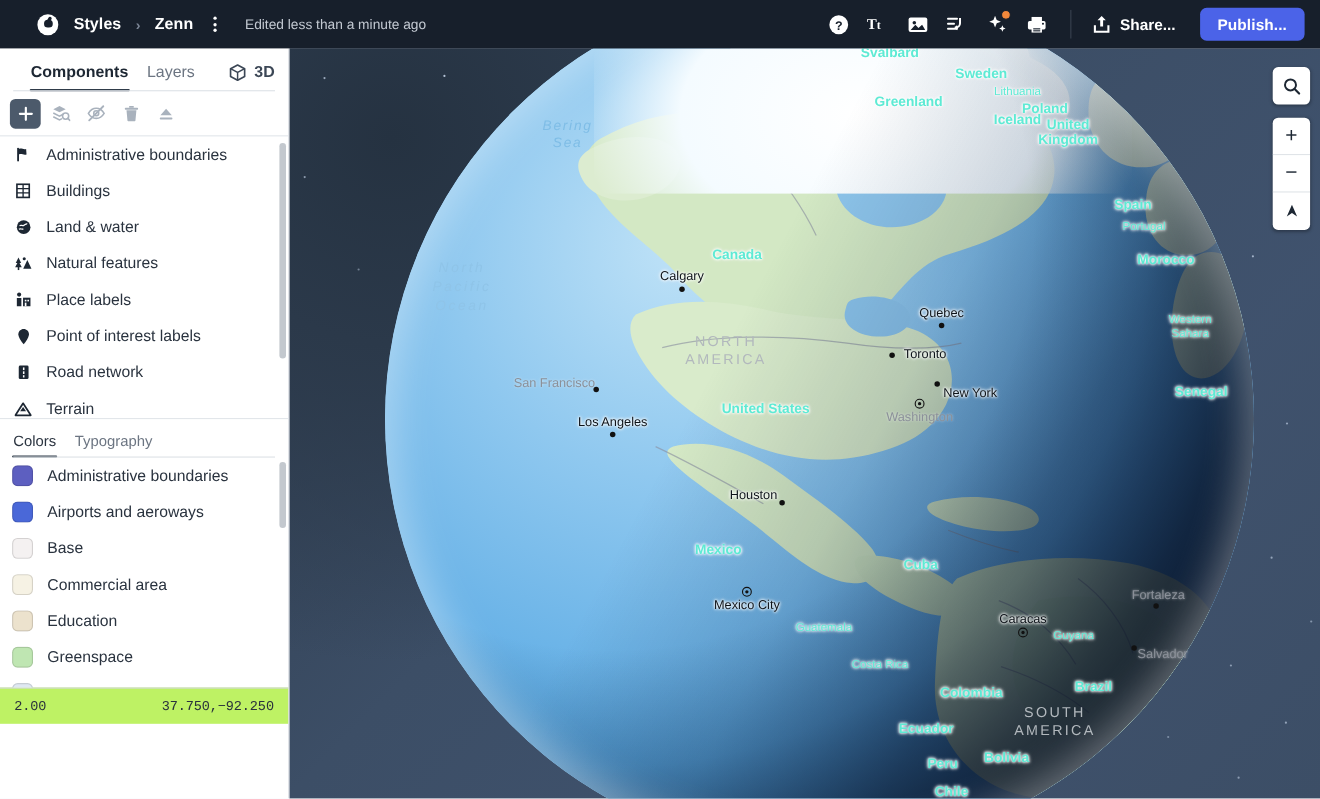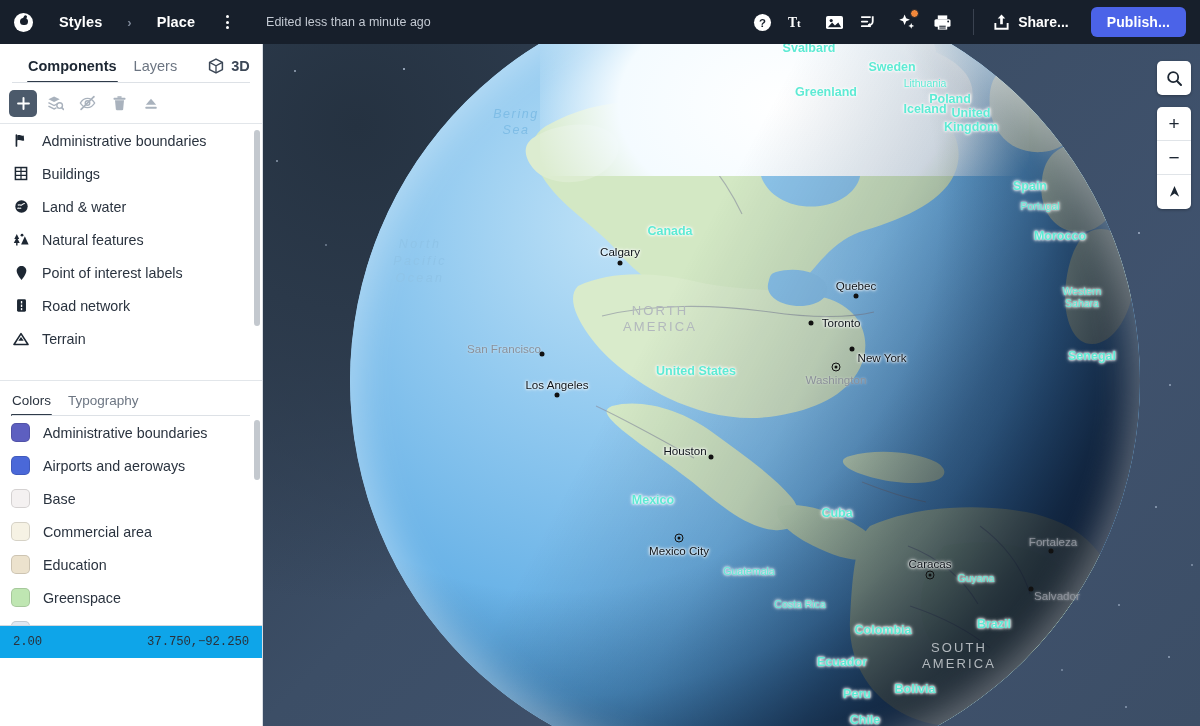--- a/index.html
+++ b/index.html
@@ -13,21 +13,21 @@
 
   
   .topbar {
     position: absolute; top: 0; left: 0;
     width: 1200px; height: 44px;
     background: #171f2b;
     display: flex; align-items: center;
     padding: 0 14px 0 14px;
     z-index: 40;
   }
-  .tb-left { display: flex; align-items: center; gap: 16px; flex: 0 0 auto; }
+  .tb-left { display: flex; align-items: center; gap: 4px; flex: 0 0 auto; margin-left: 20px; }
   .brand-dot {
     width: 19px; height: 19px; border-radius: 50%;
     background: #ffffff; position: relative;
     display: inline-block; margin-right: 10px; flex: none;
   }
   .brand-dot::after {
     content: ""; position: absolute; left: 6px; top: 5px;
     width: 7.5px; height: 7.5px; border-radius: 50%;
     background: #171f2b;
   }
@@ -157,21 +157,21 @@
   }
   .c-label { font-size: 14.3px; color: #2a333f; white-space: nowrap; }
 
   .manage {
     flex: none; height: 44px; display:flex; align-items:center; gap: 11px;
     padding: 0 14px; border-top: 1px solid #e2e6ea; cursor: pointer;
   }
   .manage-label { font-size: 14px; font-weight: bold; color: #4c5663; }
 
   .statusbar {
-    flex: none; height: 23px; background: #0ea5e9;
+    flex: none; height: 23px; background: #bef264;
     display: flex; align-items: center; justify-content: space-between;
     padding: 16px 13px; border-top: 1px solid #d3d8de;
   }
   .status-txt {
     font-family: "Liberation Mono", monospace;
     font-size: 12.3px; color: #2a323c; letter-spacing: -.1px;
   }
 
   .vscroll {
     position: absolute; right: 2px; width: 6px; border-radius: 3px;
@@ -311,21 +311,21 @@
 </head>
 <body>
 
 <div id="app">
 
   <div class="topbar">
     <div class="tb-left">
       <span class="brand-dot"></span>
       <span class="crumb">Styles</span>
       <span class="crumb-sep">›</span>
-      <span class="crumb">Place</span>
+      <span class="crumb">Zenn</span>
       <span class="kebab">
           <i></i>
           <i></i>
           <i></i>
         </span>
       <span class="edited">Edited less than a minute ago</span>
     </div>
     <div class="tb-spacer"></div>
     <div class="tb-icons">
 
@@ -487,20 +487,33 @@
                 <path d="M4 2.2l2.6 5.3H1.4z" fill="#1d2733"></path>
                 <path d="M4 5.6l3.2 6.2H.8z" fill="#1d2733"></path>
                 <rect x="3.3" y="11.4" width="1.5" height="3" fill="#1d2733"></rect>
                 <path d="M12.6 4.6l4 8.6h-8z" fill="#1d2733"></path>
                 <circle cx="9.6" cy="3.4" r="1.5" fill="#1d2733"></circle>
               </svg>
             </span>
           <span class="li-label">Natural features</span>
         </div>
 
+        <div class="list-item">
+          <span class="li-ico">
+              <svg width="15" height="15" viewBox="0 0 16 16">
+                <circle cx="3.6" cy="3" r="2" fill="#1d2733"></circle>
+                <path d="M1.4 6.3h4.4v8H1.4z" fill="#1d2733"></path>
+                <rect x="7.4" y="6" width="7.2" height="8.3" fill="#1d2733"></rect>
+                <rect x="9.1" y="8" width="1.6" height="1.6" fill="#fff"></rect>
+                <rect x="11.6" y="8" width="1.6" height="1.6" fill="#fff"></rect>
+                <rect x="9.1" y="10.8" width="1.6" height="3.5" fill="#fff"></rect>
+              </svg>
+            </span>
+          <span class="li-label">Place labels</span>
+        </div>
 
         <div class="list-item">
           <span class="li-ico">
               <svg width="13" height="16" viewBox="0 0 14 17">
                 <path d="M7 1C4.1 1 1.8 3.3 1.8 6.1 1.8 10 7 16 7 16s5.2-6 5.2-9.9C12.2 3.3 9.9 1 7 1z" fill="#1d2733"></path>
               </svg>
             </span>
           <span class="li-label">Point of interest labels</span>
         </div>
 

